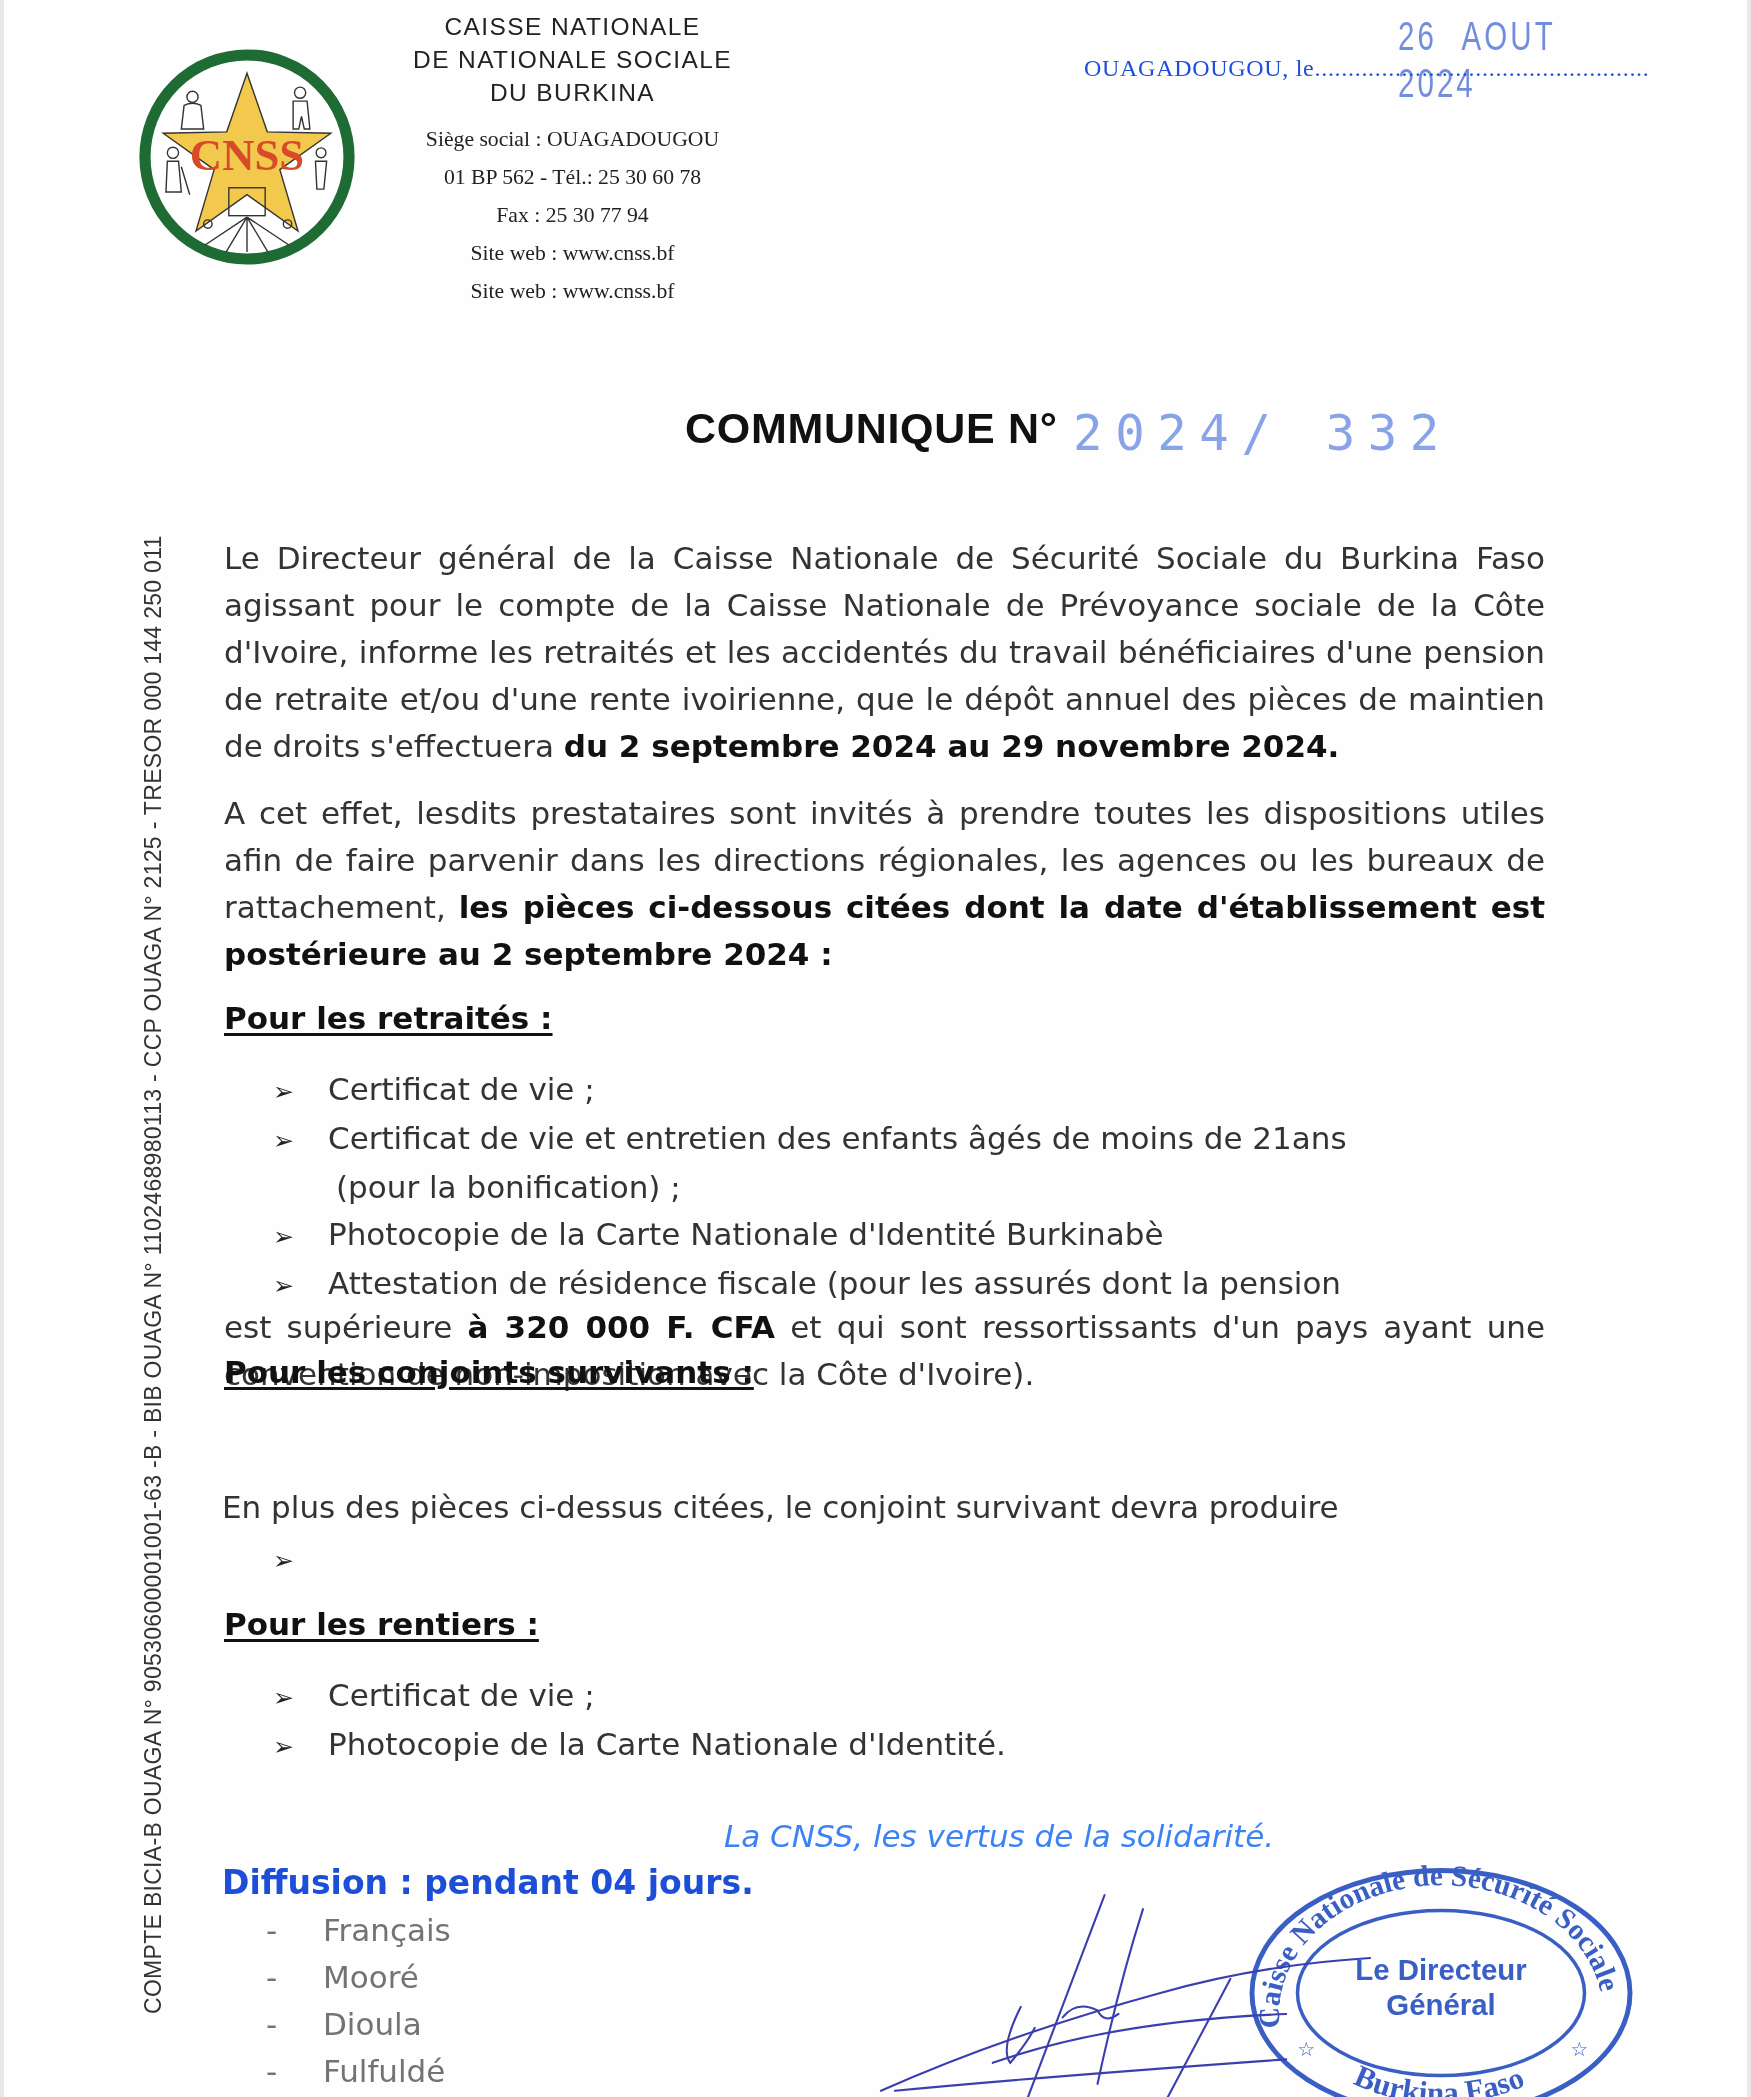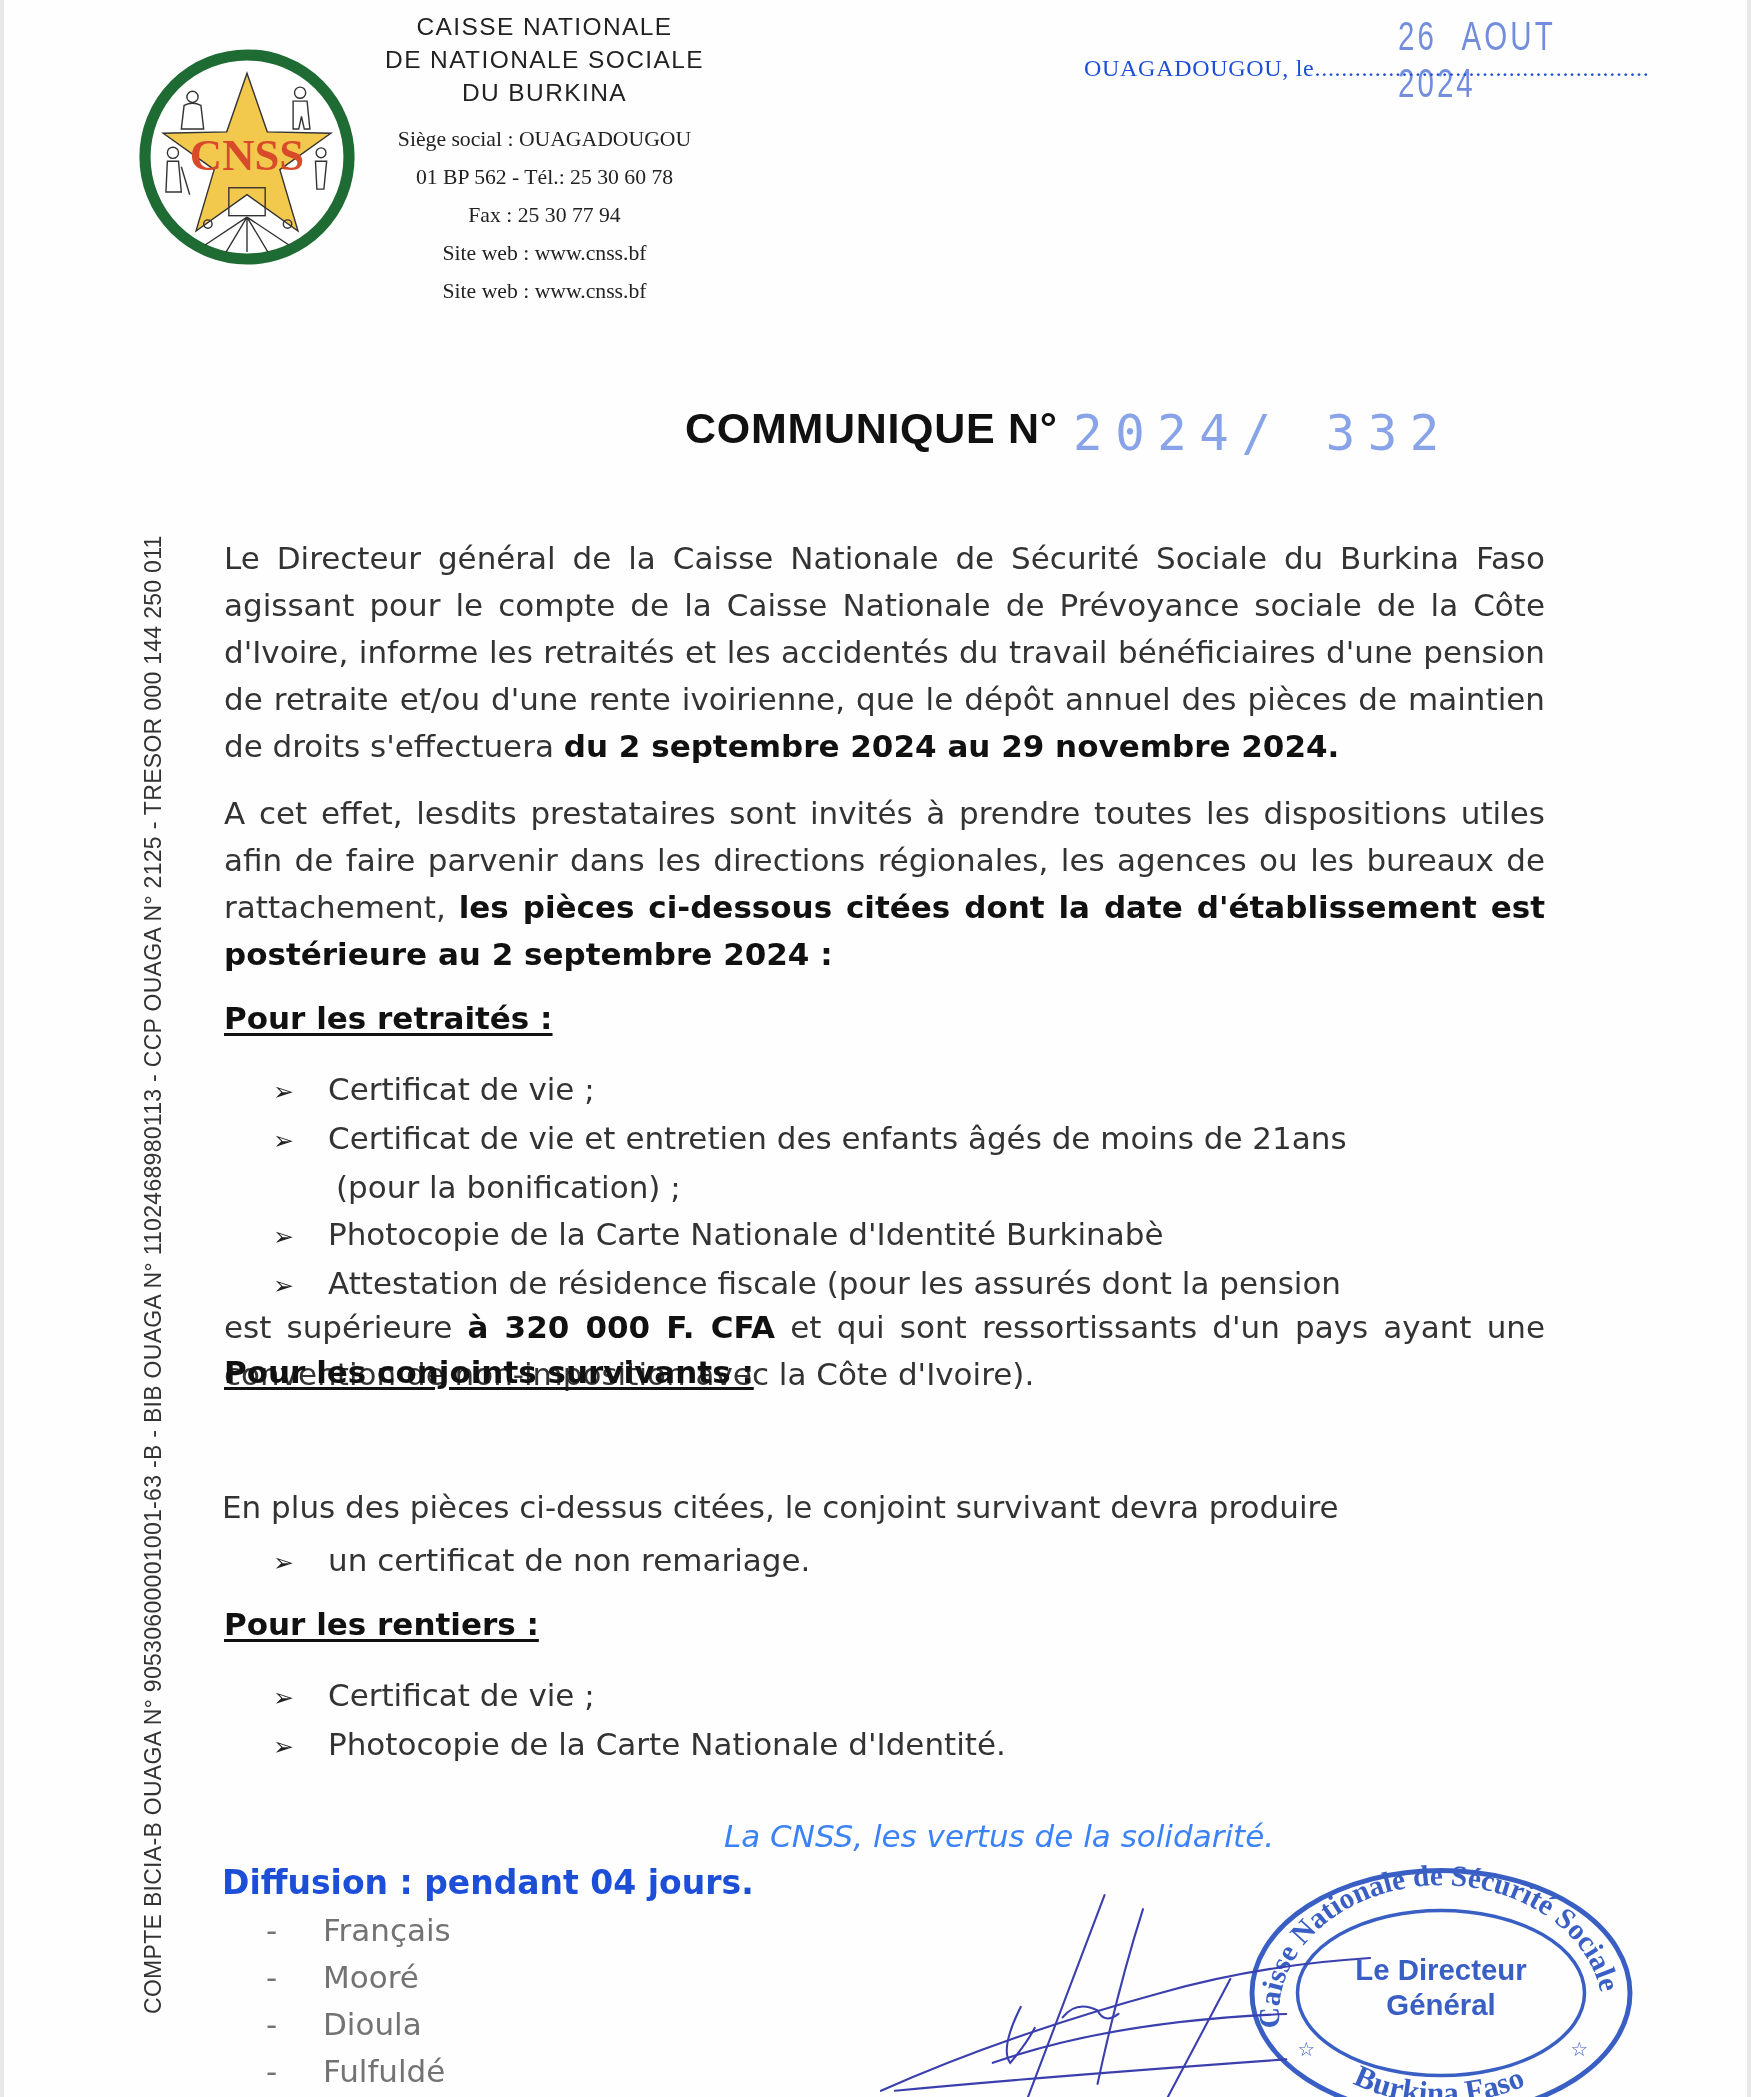--- a/index.html
+++ b/index.html
@@ -4,21 +4,21 @@
 <style>
   html, body { margin: 0; padding: 0; background: #ffffff; }
   body { width: 1751px; height: 2097px; position: relative; overflow: hidden;
          font-family: "DejaVu Sans", sans-serif; color: #2a2a2a; }
   .page { position: absolute; left: 0; top: 0; width: 1751px; height: 2097px; background: #fefefe; }
   .edge-left { position: absolute; left: 0; top: 0; width: 4.2px; height: 2097px; background: #e8e8e8; }
   .edge-right { position: absolute; right: 0; top: 0; width: 4.2px; height: 2097px; background: #e8e8e8; }
 
   
   .logo { position: absolute; left: 138px; top: 48px; width: 218px; height: 218px; }
-  .org-block { position: absolute; left: 352px; top: 9.8px; width: 385px; text-align: center; }
+  .org-block { position: absolute; left: 380px; top: 9.8px; width: 385px; text-align: center; }
   .org-name { font-family: "Liberation Sans", sans-serif; font-size: 24.5px; line-height: 33px;
               letter-spacing: 1.4px; color: #222; }
   .org-info { font-family: "Liberation Serif", serif; font-size: 21.7px; line-height: 38px; color: #222;
               margin-top: 11.2px; }
   .org-info div { transform: scaleX(1.0); }
 
   .place-date { position: absolute; left: 1084px; top: 55px; font-family: "Liberation Serif", serif;
                 font-size: 24px; color: #1d4ed8; letter-spacing: 0.7px; }
   .place-date .dots { letter-spacing: 0.7px; }
   .date-stamp { position: absolute; left: 1398px; top: 12.6px; font-family: "Liberation Sans Narrow", "Liberation Sans", sans-serif;
@@ -149,21 +149,20 @@
   </div>
   <div class="tail">
     <span>est supérieure </span><b class="strong">à 320 000 F. CFA</b><span> et qui sont ressortissants d'un pays ayant une convention de non-imposition avec la Côte d'Ivoire).</span>
   </div>
 
   <div class="section-heading h2">Pour les conjoints survivants :</div>
   <div class="surv-intro">En plus des pièces ci-dessus citées, le conjoint survivant devra produire</div>
   <div class="list l2">
     <div class="item">
         <span class="arrow">➢</span>
-        <span>un certificat de non remariage.</span>
       </div>
   </div>
 
   <div class="section-heading h3">Pour les rentiers :</div>
   <div class="list l3">
     <div class="item">
         <span class="arrow">➢</span>
         <span>Certificat de vie ;</span>
       </div>
     <div class="item">

